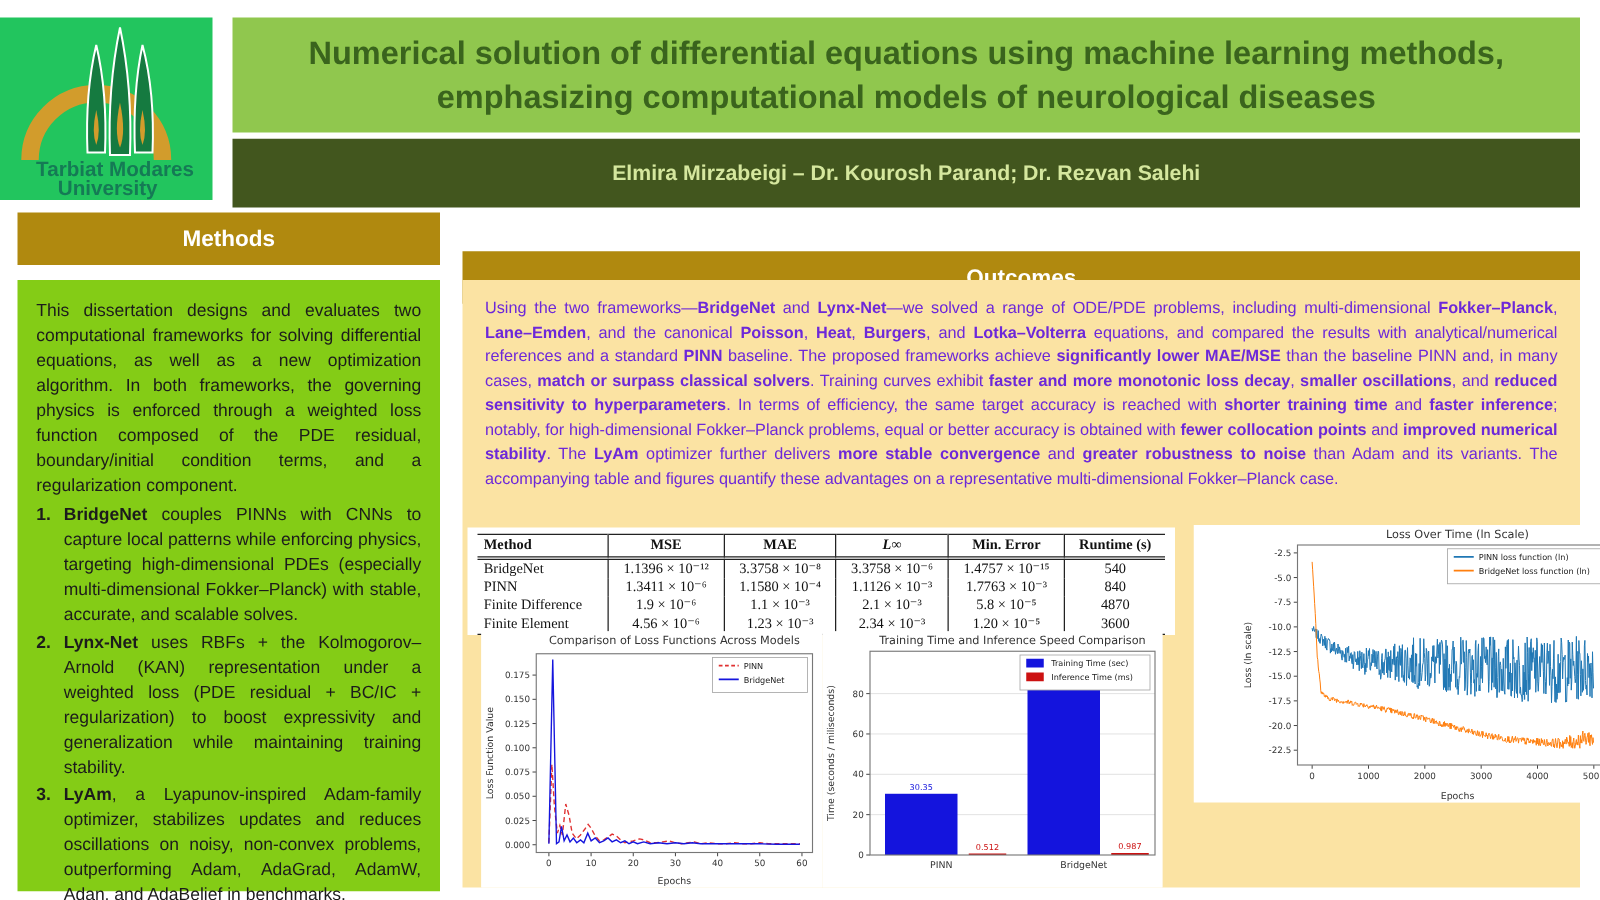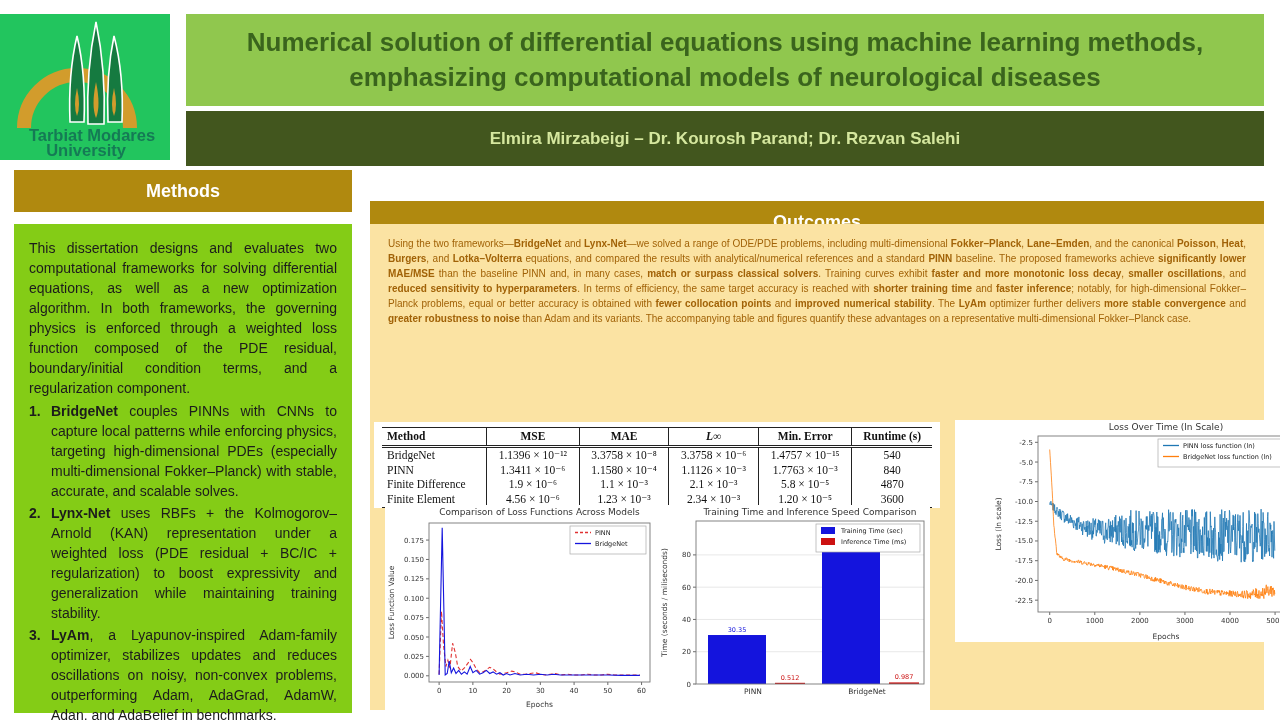--- a/index.html
+++ b/index.html
@@ -18,22 +18,22 @@
   #methods-header{left:14px;top:170px;width:338px;height:42px;}
   #outcomes-header{left:370px;top:170px;width:894px;height:42px;margin-top:31px;}
   #methods-body{left:14px;top:224px;width:338px;height:489px;background:#84cc16;
        padding:14px 15px;box-sizing:border-box;font-size:14px;line-height:1.43;
        color:#1c1c1c;}
   #methods-intro{text-align:justify;margin-bottom:3px;}
   .mitem{display:flex;margin-top:2px;}
   .mnum{font-weight:bold;width:22px;flex:none;}
   .mtext{flex:1;text-align:justify;}
   #outcomes-body{left:370px;top:224px;width:894px;height:486px;background:#FBE3A3;}
-  #outcomes-paragraph{position:absolute;left:18px;top:12px;width:858px;font-size:10px;
-       line-height:1.5;text-align:justify;color:#a16207;}
+  #outcomes-paragraph{position:absolute;left:18px;top:12px;width:858px;font-size:13px;
+       line-height:1.5;text-align:justify;color:#6d28d9;}
   .panel{position:absolute;background:#fff;}
   #table-panel{left:4px;top:198px;width:566px;height:86px;padding:5px 8px;box-sizing:border-box;}
   #chart1-panel{left:15px;top:281px;width:273px;height:205px;}
   #chart2-panel{left:288px;top:281px;width:272px;height:205px;}
   #chart3-panel{left:585px;top:196px;width:312px;height:222px;padding-left:37px;}
   #results-table{border-collapse:collapse;width:100%;
        font-family:"Liberation Serif","DejaVu Serif",serif;font-size:11.5px;color:#111;
        border-top:1.5px solid #222;border-bottom:1.5px solid #222;}
   #results-table thead tr{border-bottom:3px double #222;}
   #results-table th{font-weight:bold;padding:2px 5px 3px;text-align:center;font-family:Liberation Serif, serif;}

